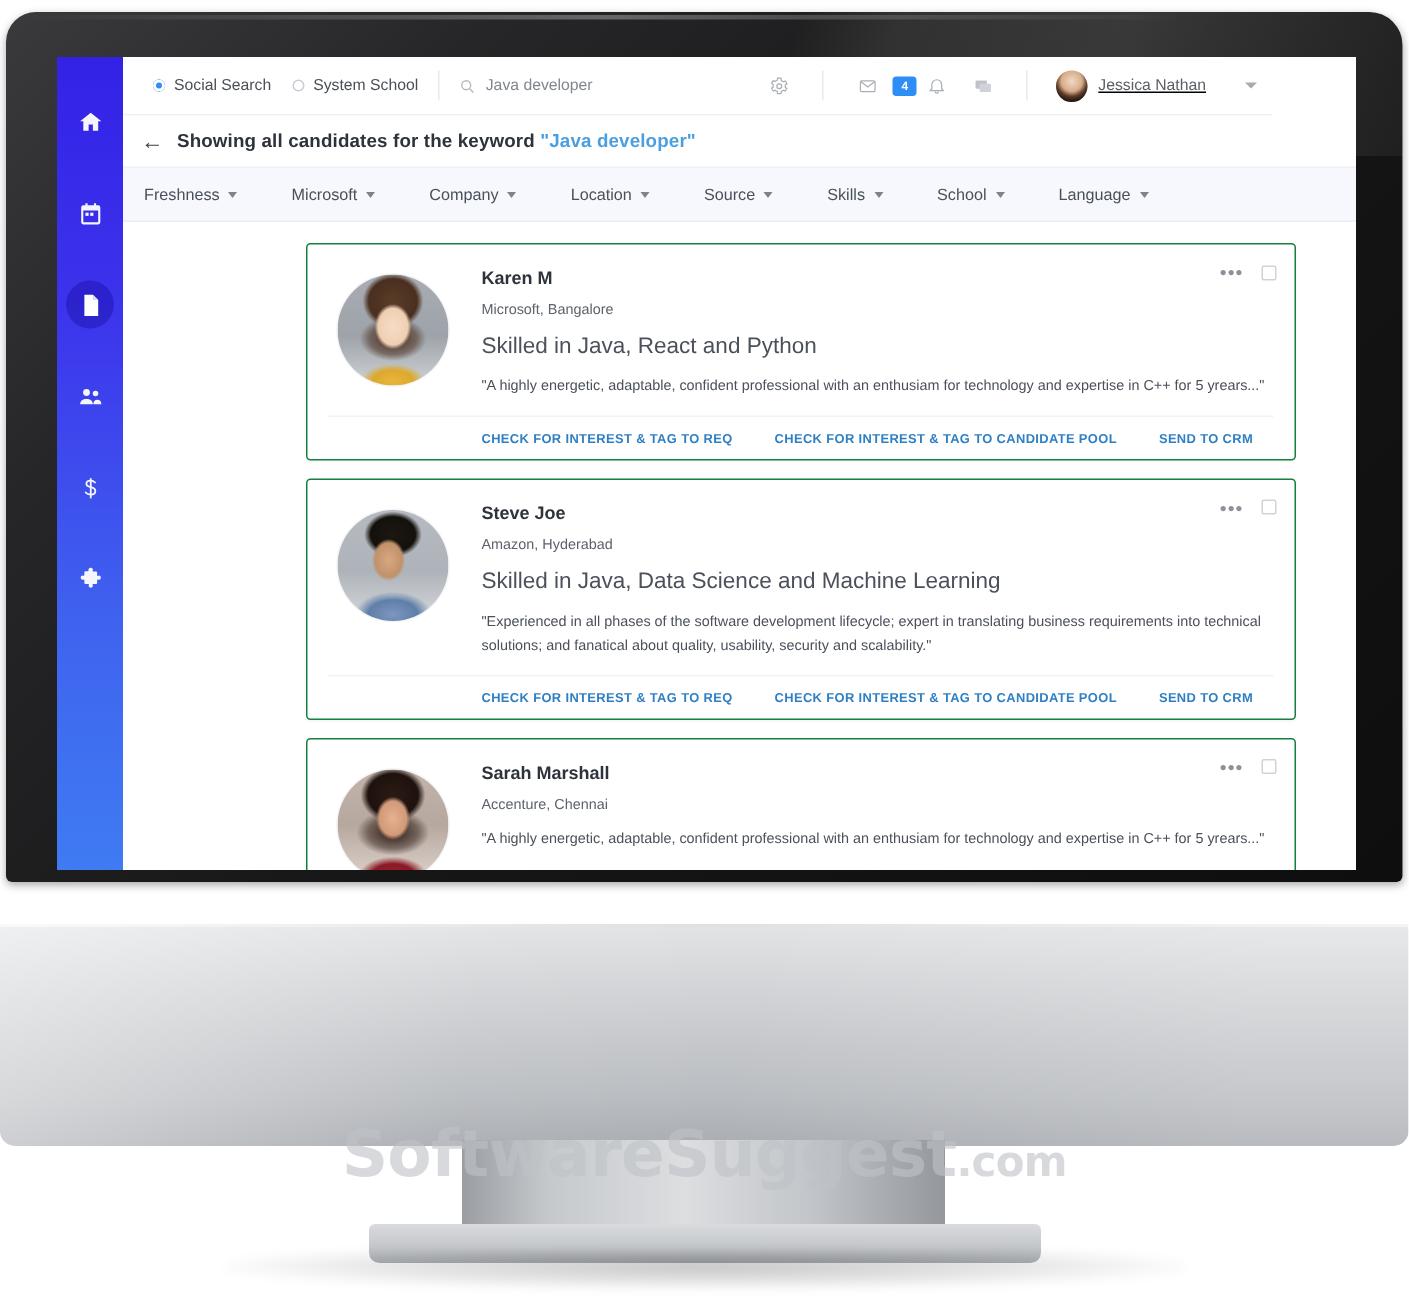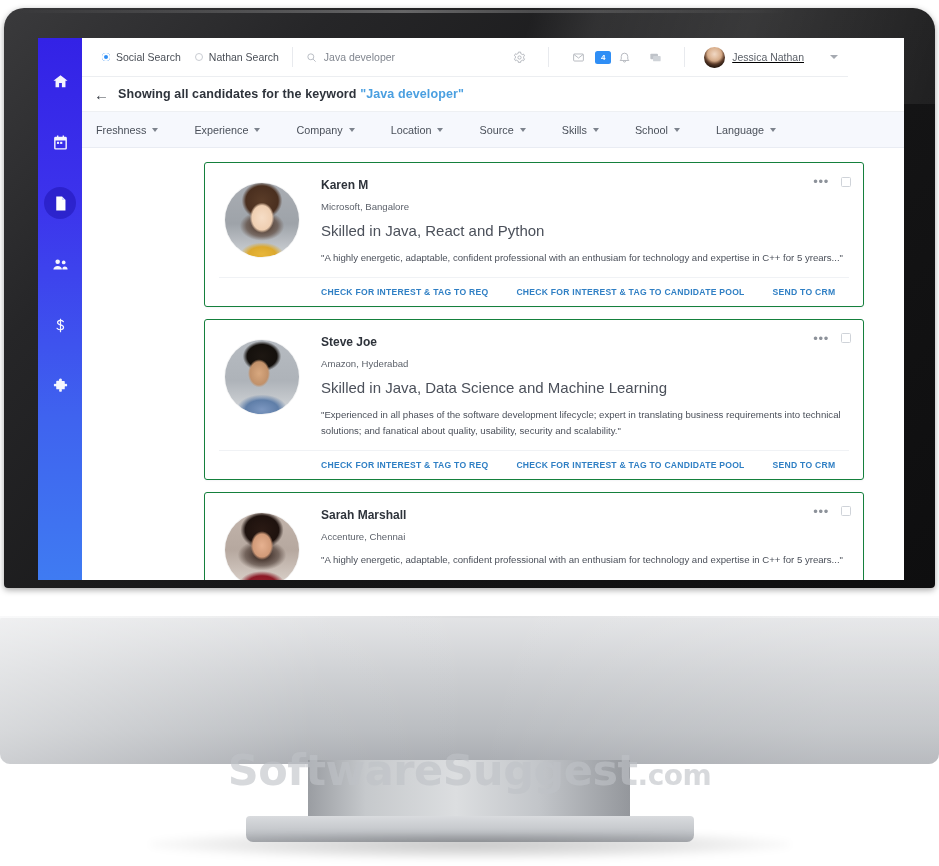--- a/index.html
+++ b/index.html
@@ -286,21 +286,21 @@
     </nav>
 
     <header class="topbar">
       <div class="seg">
         <div class="seg-item">
           <span class="radio on"></span>
           <span>Social Search</span>
         </div>
         <div class="seg-item">
           <span class="radio"></span>
-          <span>Nathan Search</span>
+          <span>System School</span>
         </div>
       </div>
 
       <div class="vdiv"></div>
 
       <div class="searchbox">
         <svg viewBox="0 0 24 24">
             <circle cx="10.5" cy="10.5" r="6.5"></circle>
             <path d="M15.5 15.5 21 21"></path>
           </svg>
@@ -349,21 +349,21 @@
       <span class="back-arrow">←</span>
       <span class="headline"><span>Showing all candidates for the keyword </span><span class="kw">"Java developer"</span></span>
     </div>
 
     <div class="filterbar">
       <div class="filt">
           <span class="filt-label">Freshness</span>
           <span class="filt-caret"></span>
         </div>
       <div class="filt">
-          <span class="filt-label">Experience</span>
+          <span class="filt-label">Microsoft</span>
           <span class="filt-caret"></span>
         </div>
       <div class="filt">
           <span class="filt-label">Company</span>
           <span class="filt-caret"></span>
         </div>
       <div class="filt">
           <span class="filt-label">Location</span>
           <span class="filt-caret"></span>
         </div>

